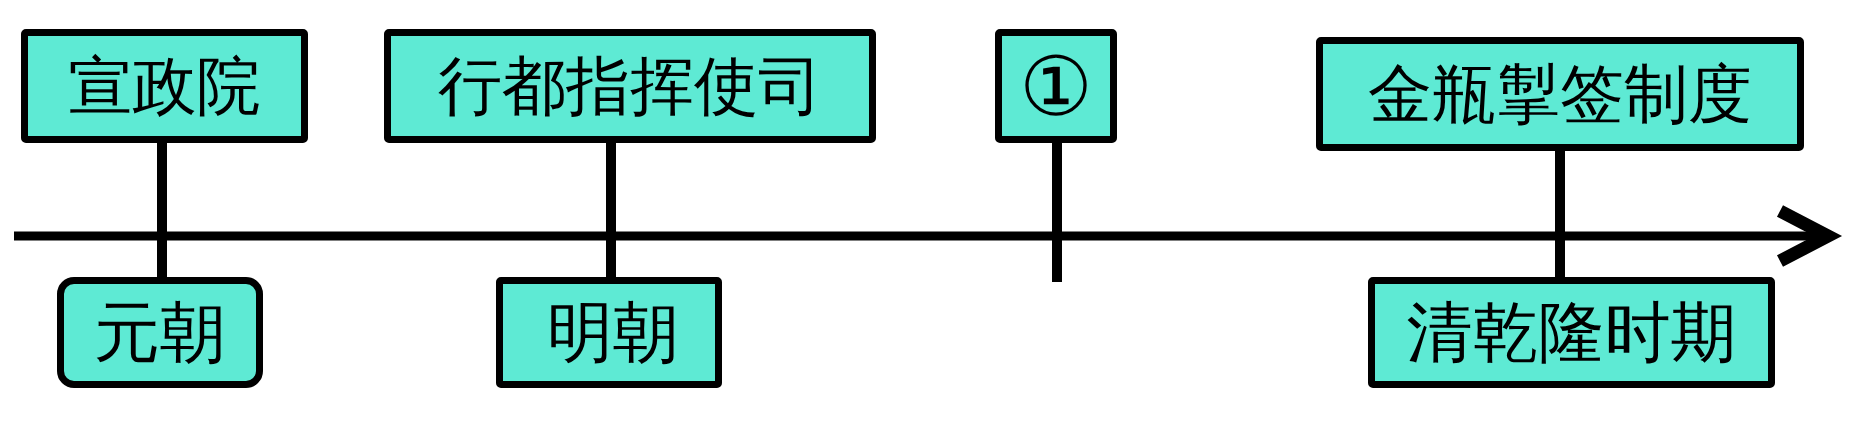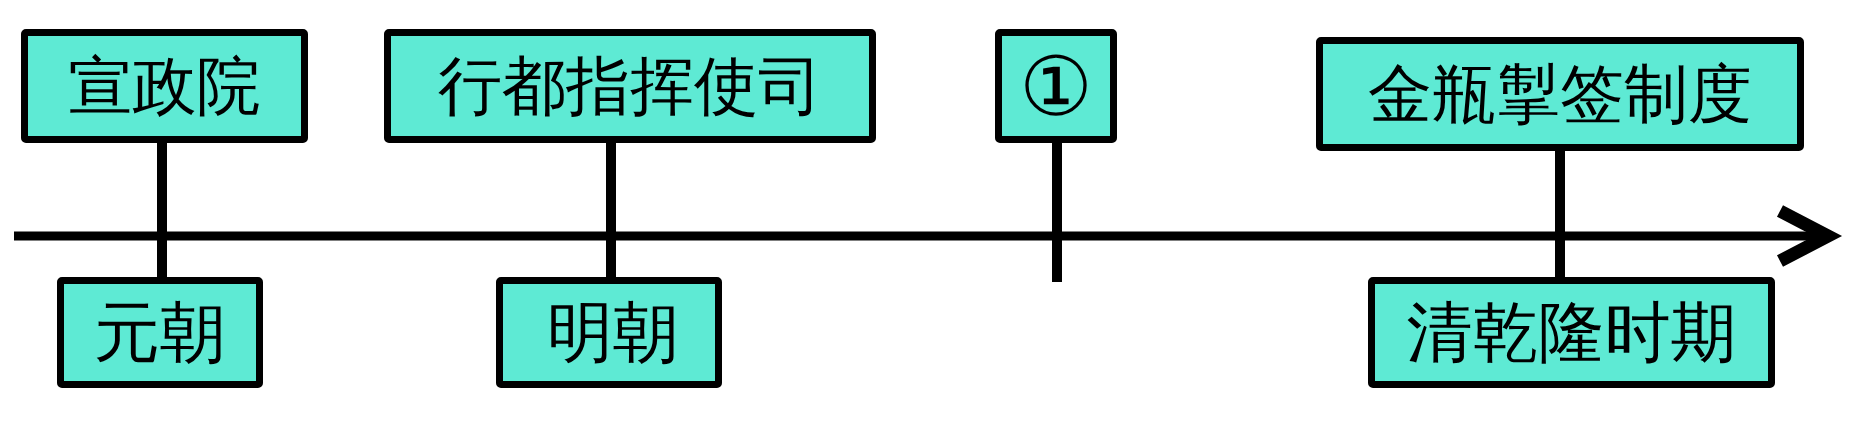--- a/index.html
+++ b/index.html
@@ -44,21 +44,21 @@
     z-index: 2;
   }
   .top-row    { top: 29px;  height: 114px; font-size: 64px; }
   .bottom-row { top: 277px; height: 111px; font-size: 66px; }
 
   .b1t { left: 21px;   width: 287px; }
   .b2t { left: 366px;  width: 492px; margin-left: 18px; }
   .b3t { left: 995px;  width: 122px; font-size: 82px; }
   .b4t { left: 1316px; width: 488px; margin-top: 8px; }
 
-  .b1b { left: 57px;   width: 206px; }
+  .b1b { left: 57px;   width: 206px; border-radius: 17px; }
   .b2b { left: 496px;  width: 226px; padding-left: 8px; }
   .b3b { left: 878px;  width: 404px; }
   .b4b { left: 1368px; width: 407px; }
 
   .c1 { left: 157px; }
   .c2 { left: 606px; }
   .c3 { left: 1052px; }
   .c4 { left: 1555px; }
 </style>
 </head>

